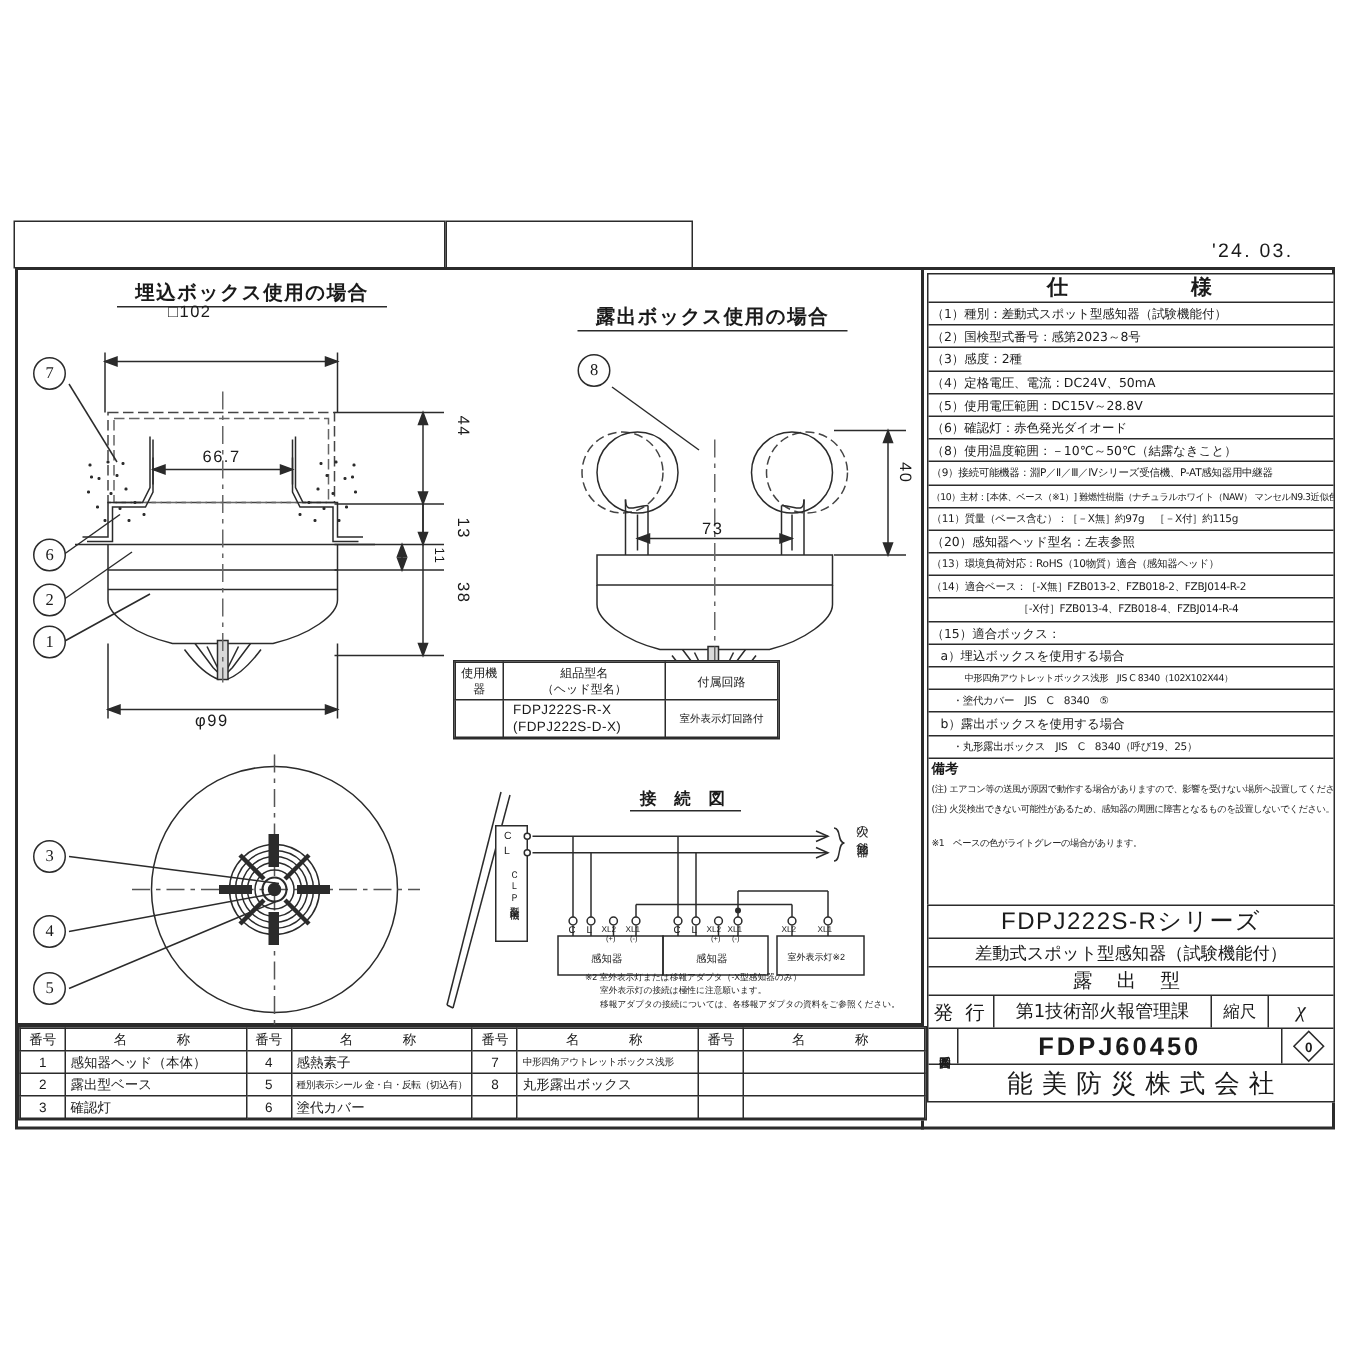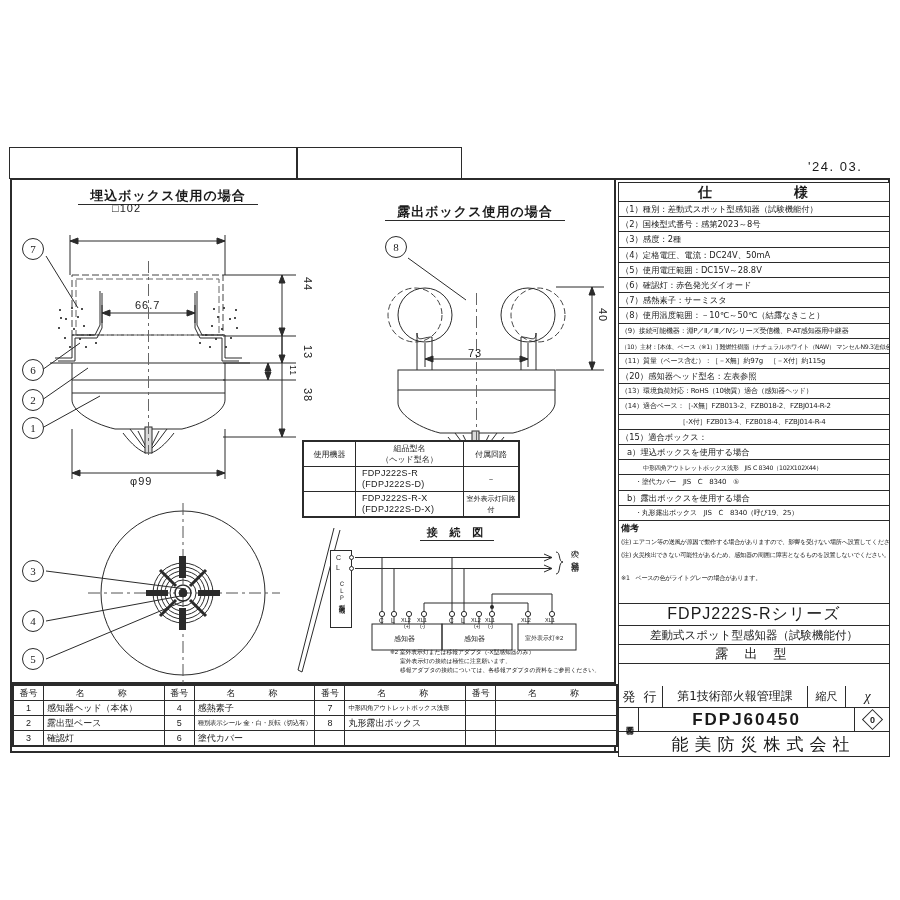--- a/index.html
+++ b/index.html
@@ -63,21 +63,21 @@
   .tb-row.last { border-bottom:none;margin-left:19px; }
   .tb-cell { border-right:1px solid #2b2b2b; display:flex; align-items:center;
              justify-content:center; font-size:10px; }
   .tb-cell.last { border-right:none; }
   .tb-series { height:22px; font-size:16px; letter-spacing:1px; justify-content:center;
                display:flex; align-items:center; border-bottom:1px solid #2b2b2b; }
   .tb-sub { height:19px; font-size:11.5px; display:flex; align-items:center;
             justify-content:center; border-bottom:1px solid #2b2b2b; }
   .tb-type { height:19px; font-size:13px; letter-spacing:6px; display:flex;
              align-items:center; justify-content:center; border-bottom:1.5px solid #2b2b2b; }
-  .tb-issue { height:22px;margin-top:22px; }
+  .tb-issue { height:22px; }
   .tb-dwg { height:24px;font-weight:bold; }
   .tb-company { height:24px; font-size:17px; letter-spacing:6px; display:flex;
                 align-items:center; justify-content:center; }
   .diamond { display:inline-block; width:15px; height:15px; border:1.2px solid #2b2b2b;
              transform:rotate(45deg); position:relative; }
   .diamond span { position:absolute; inset:0; display:flex; align-items:center;
                   justify-content:center; transform:rotate(-45deg); font-size:9px; }
 
   
   #modeltbl { position:absolute; left:302px; top:440px; width:218px;
@@ -302,34 +302,26 @@
 
   <div class="balloon" style="left:385px; top:236px;">8</div>
   <svg class="draw" width="90" height="70" style="left:404px; top:252px;">
     <line x1="4" y1="6" x2="62" y2="48" stroke="#2b2b2b" stroke-width="1"></line>
   </svg>
 
   <div id="modeltbl">
     <table>
       <tbody>
           <tr>
-        <td rowspan="1" style="width:52px;">使用機器</td>
+        <td rowspan="1" style="width:32px;">使用機器</td>
         <td style="width:108px;">
           <span>組品型名</span><br>
           <span>（ヘッド型名）</span>
         </td>
         <td>付属回路</td>
-      </tr>
-      <tr>
-        <td></td>
-        <td class="mono" style="text-align:left; padding-left:6px;">
-          <span>FDPJ222S-R</span><br>
-          <span>(FDPJ222S-D)</span>
-        </td>
-        <td>－</td>
       </tr>
       <tr>
         <td></td>
         <td class="mono" style="text-align:left; padding-left:6px;">
           <span>FDPJ222S-R-X</span><br>
           <span>(FDPJ222S-D-X)</span>
         </td>
         <td style="font-size:7px;">室外表示灯回路付</td>
       </tr>
     </tbody>
@@ -477,21 +469,20 @@
   <div class="t" style="left:400px; top:668px; font-size:5.8px;">移報アダプタの接続については、各移報アダプタの資料をご参照ください。</div>
 
   <div id="spec">
     <div class="row hdr jp">仕　　　　　様</div>
     <div class="row jp">（1）種別：差動式スポット型感知器（試験機能付）</div>
     <div class="row jp">（2）国検型式番号：感第2023～8号</div>
     <div class="row jp">（3）感度：2種</div>
     <div class="row jp">（4）定格電圧、電流：DC24V、50mA</div>
     <div class="row jp">（5）使用電圧範囲：DC15V～28.8V</div>
     <div class="row jp">（6）確認灯：赤色発光ダイオード</div>
-    <div class="row jp">（7）感熱素子：サーミスタ</div>
     <div class="row jp">（8）使用温度範囲：－10℃～50℃（結露なきこと）</div>
     <div class="row jp sm">（9）接続可能機器：淵P／Ⅱ／Ⅲ／Ⅳシリーズ受信機、P-AT感知器用中継器</div>
     <div class="row jp xs">（10）主材：[本体、ベース（※1）] 難燃性樹脂（ナチュラルホワイト（NAW） マンセルN9.3近似色）</div>
     <div class="row jp sm">（11）質量（ベース含む）：［－X無］約97g　［－X付］約115g</div>
     <div class="row jp">（20）感知器ヘッド型名：左表参照</div>
     <div class="row jp sm">（13）環境負荷対応：RoHS（10物質）適合（感知器ヘッド）</div>
     <div class="row jp sm">（14）適合ベース：［-X無］FZB013-2、FZB018-2、FZBJ014-R-2</div>
     <div class="row jp sm ind4">［-X付］FZB013-4、FZB018-4、FZBJ014-R-4</div>
     <div class="row jp">（15）適合ボックス：</div>
     <div class="row jp ind1">a）埋込ボックスを使用する場合</div>

